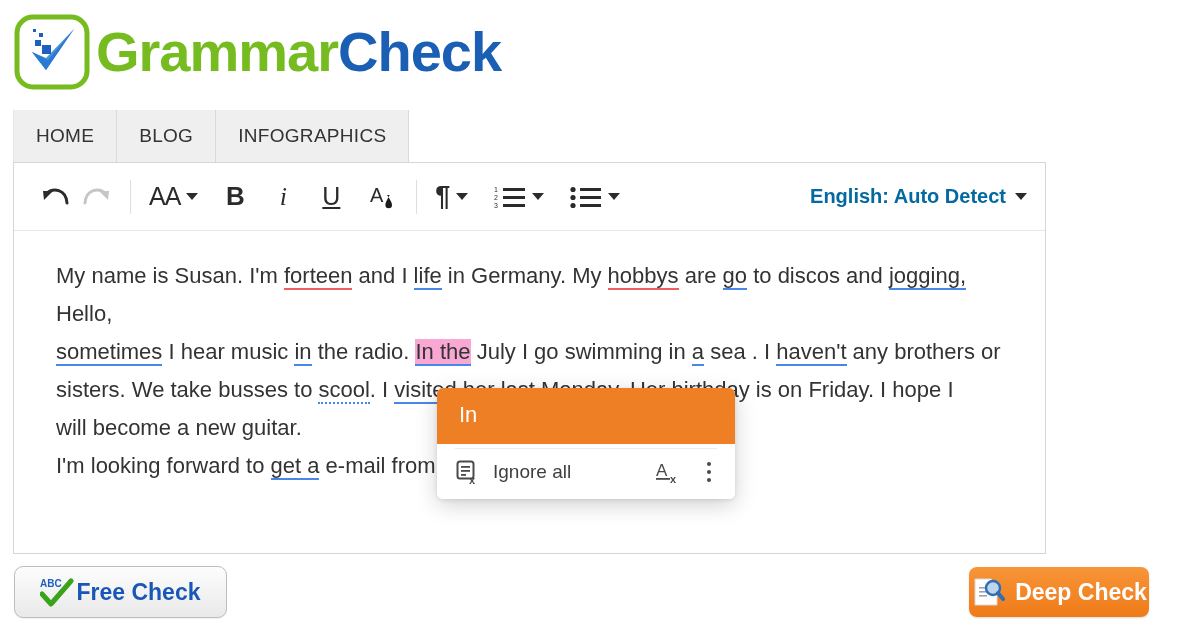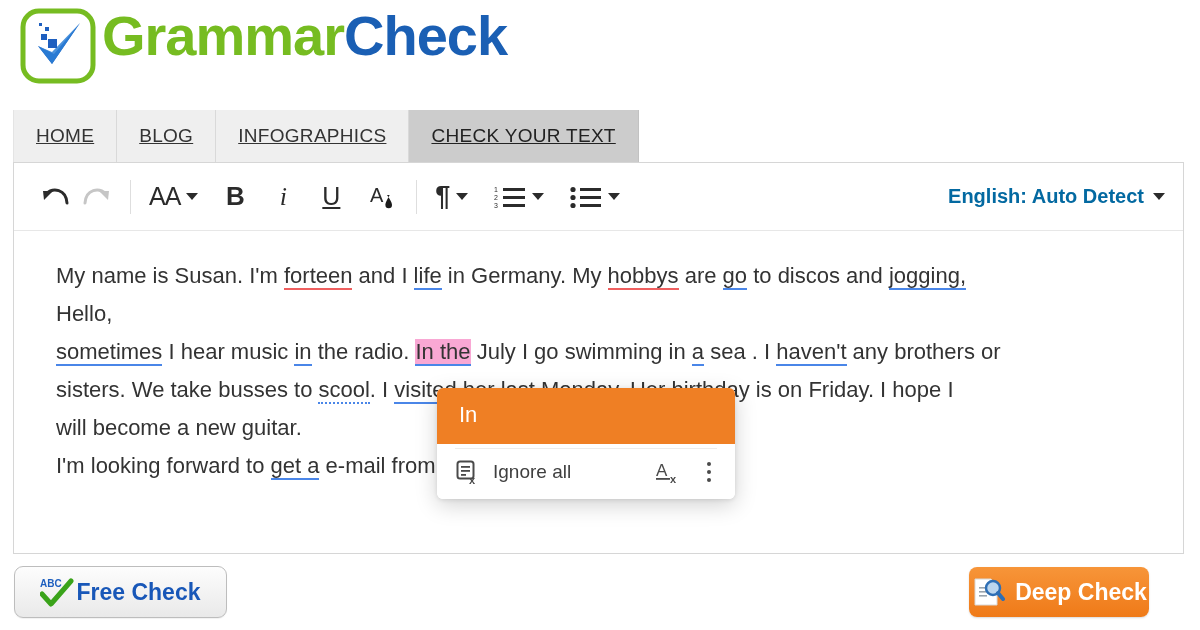--- a/index.html
+++ b/index.html
@@ -6,40 +6,40 @@
   html, body {
     margin: 0; padding: 0;
     width: 1200px; height: 630px;
     background: #ffffff;
     font-family: "Liberation Sans", sans-serif;
     overflow: hidden;
   }
   #page { position: relative; width: 1200px; height: 630px; background:#fff; }
 
   
-  .logo-row { position:absolute; left:20px; top:8px; display:flex; height:88px; }
+  .logo-row { position:absolute; left:14px; top:8px; display:flex; align-items:center; height:88px; }
   .logo-mark { width:76px; height:76px; flex:0 0 76px; }
   .logo-text { font-size:56px; font-weight:bold; letter-spacing:-1px; line-height:1; margin-left:6px; }
   .logo-text .g { color:#76bc21; }
   .logo-text .c { color:#1a5fb4; }
 
   
   .nav { position:absolute; left:13px; top:110px; display:flex; height:52px; align-items:stretch; }
   .nav-item {
     display:flex; align-items:center; justify-content:center;
     padding:17px 22px; font-size:19px; color:#333; background:#efefef;
     border-right:1px solid #d9d9d9; letter-spacing:.3px;
-    height:52px; cursor:pointer; white-space:nowrap;text-decoration:underline;
+    height:52px; cursor:pointer; white-space:nowrap;
   }
   .nav-item:first-child { border-left:1px solid #e4e4e4; }
   .nav-item.active { background:#cccccc; color:#222; border-right:1px solid #c2c2c2; }
 
   
   .editor {
-    position:absolute; left:13px; top:162px; width:1171px; height:392px;
+    position:absolute; left:13px; top:162px; width:1033px; height:392px;
     background:#fff; border:1px solid #d6d6d6;
   }
   .toolbar {
     position:relative; height:68px; border-bottom:1px solid #e7e7e7;
     display:flex; align-items:center; padding-left:20px; padding-right:18px;
   }
   .tb-btn {
     display:flex; align-items:center; justify-content:center;
     height:44px; min-width:34px; padding:0 6px; cursor:pointer; color:#2b2b2b;
   }
@@ -120,21 +120,20 @@
     </svg>
     <div class="logo-text">
       <span class="g">Grammar</span><span class="c">Check</span>
     </div>
   </div>
 
   <div class="nav">
     <div class="nav-item">HOME</div>
     <div class="nav-item">BLOG</div>
     <div class="nav-item">INFOGRAPHICS</div>
-    <div class="nav-item active">CHECK YOUR TEXT</div>
   </div>
 
   <div class="editor">
 
     <div class="toolbar">
 
       <div class="tb-btn">
         <svg width="30" height="26" viewBox="0 0 30 26">
           <path d="M6 10 C13 3, 26 5, 27 19" stroke="#2b2b2b" stroke-width="3" fill="none" stroke-linecap="round"></path>
           <path d="M3 7 L13 7 L4 16 Z" fill="#2b2b2b"></path>

